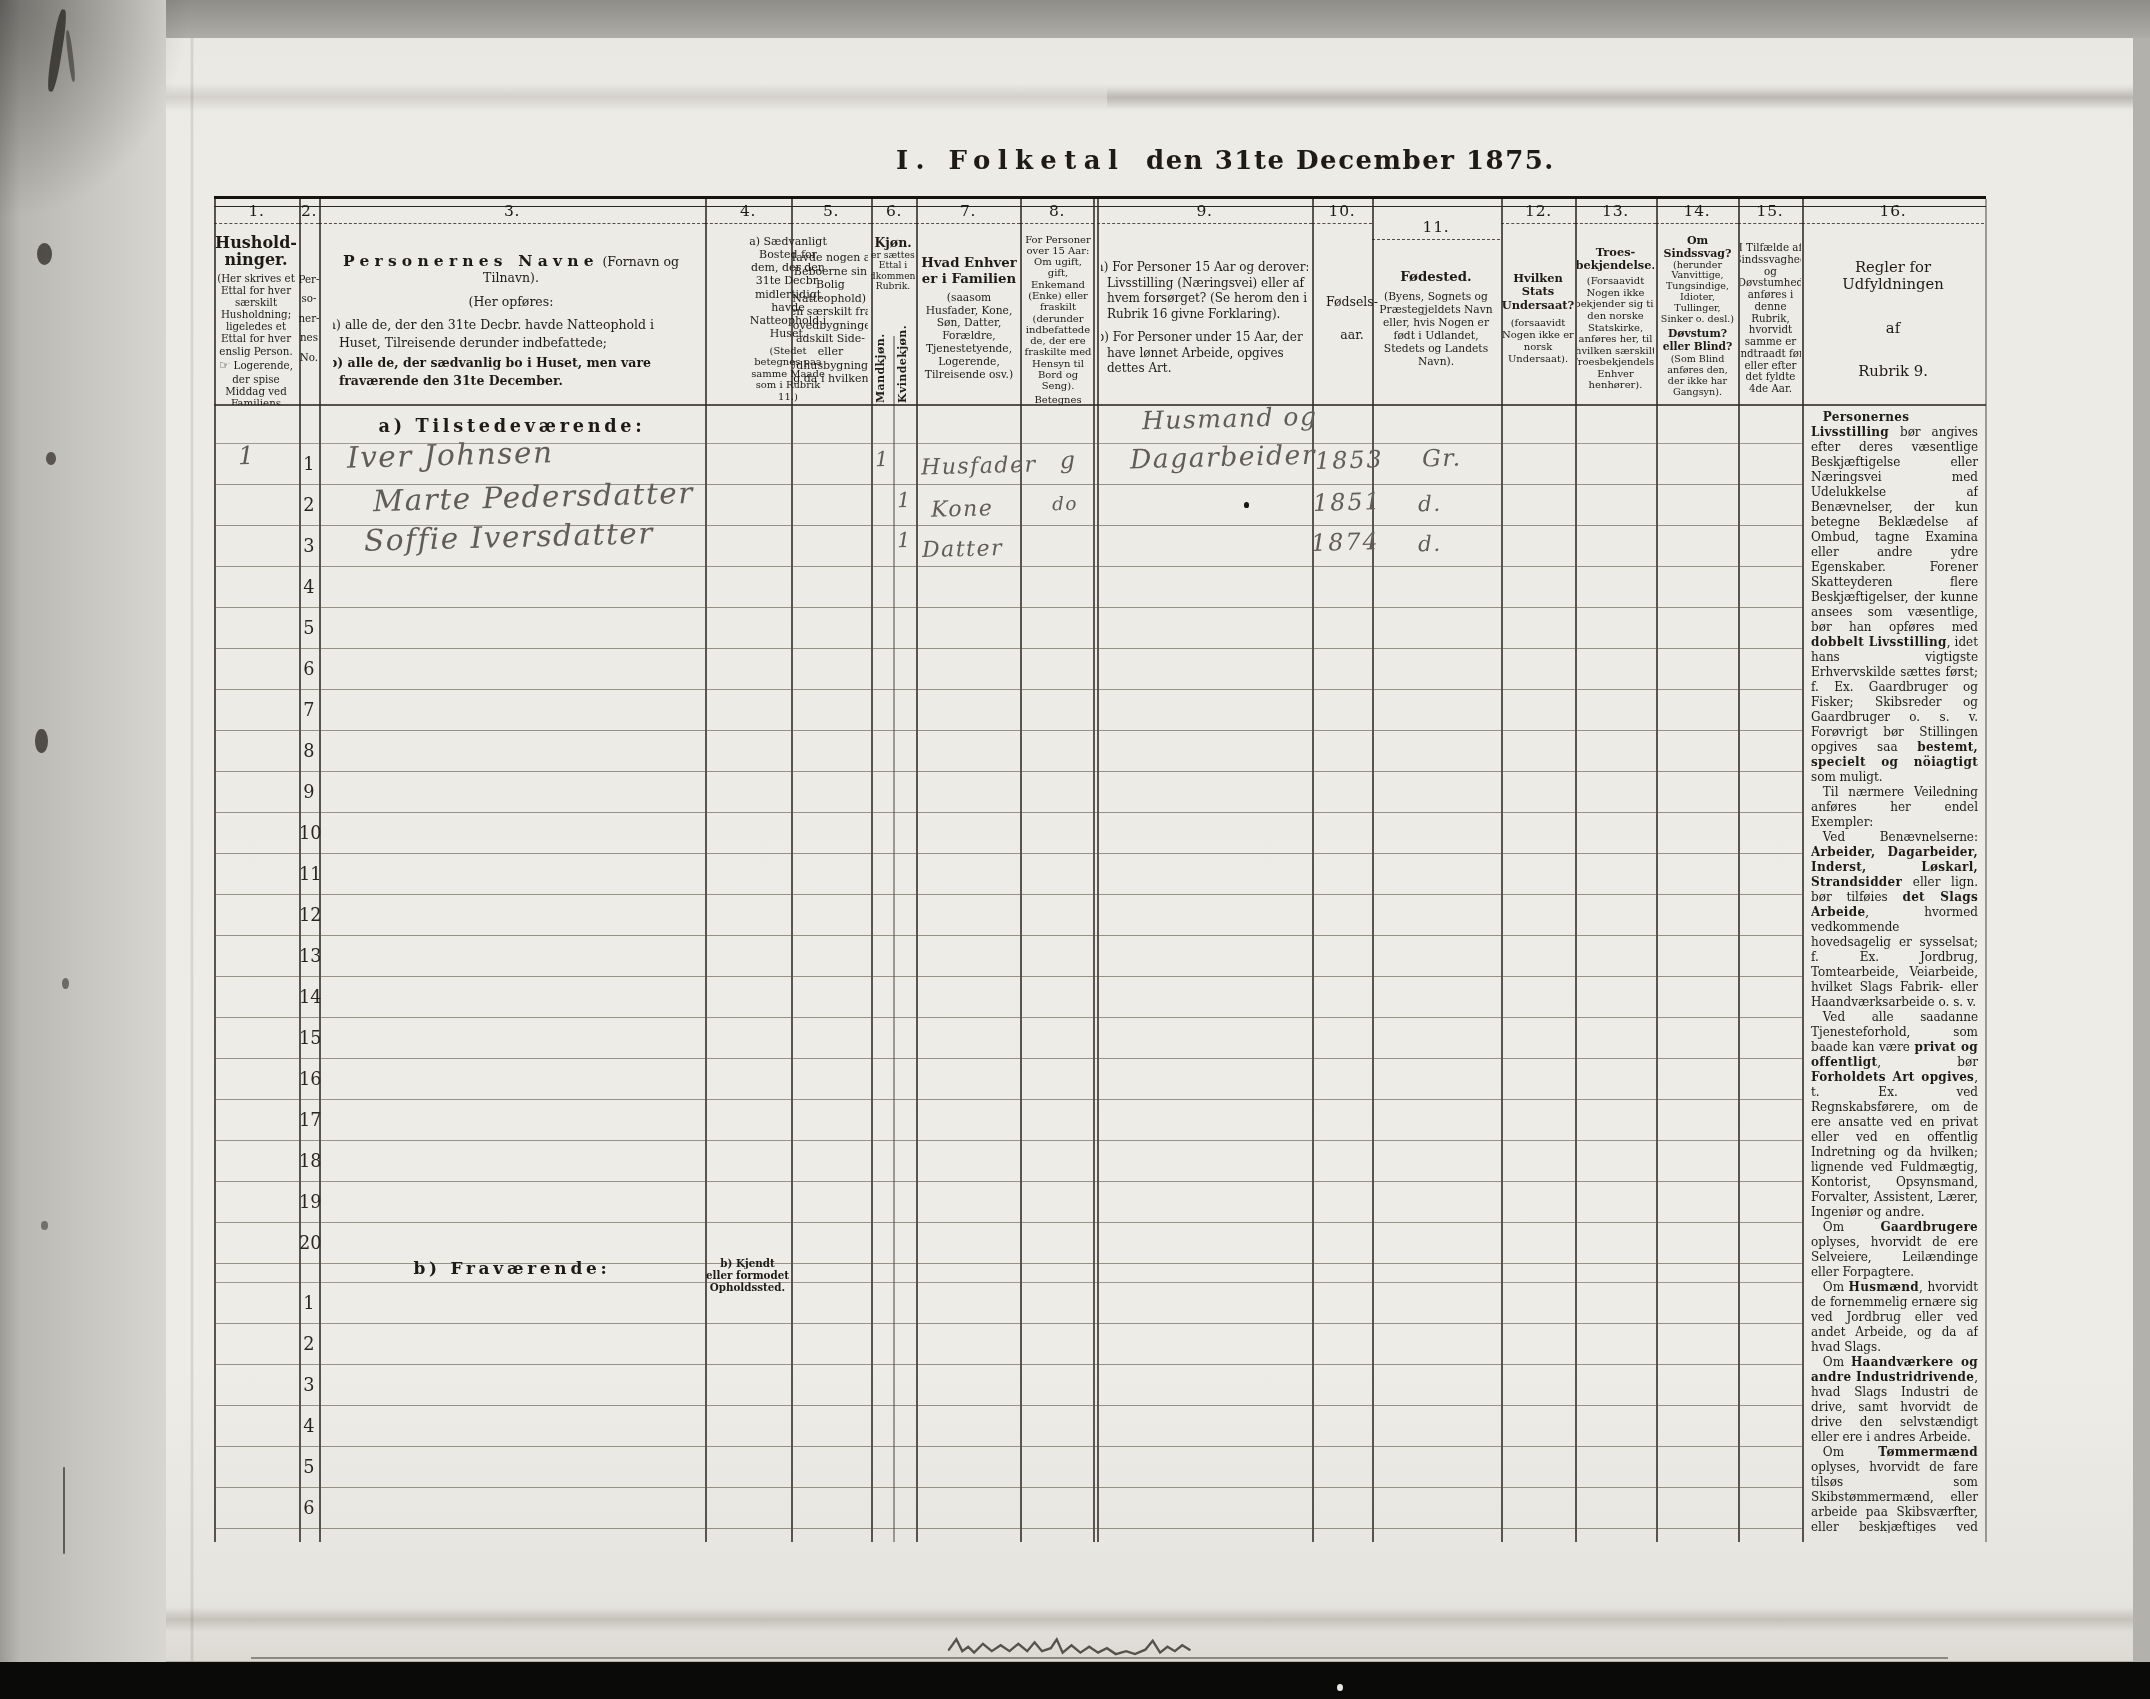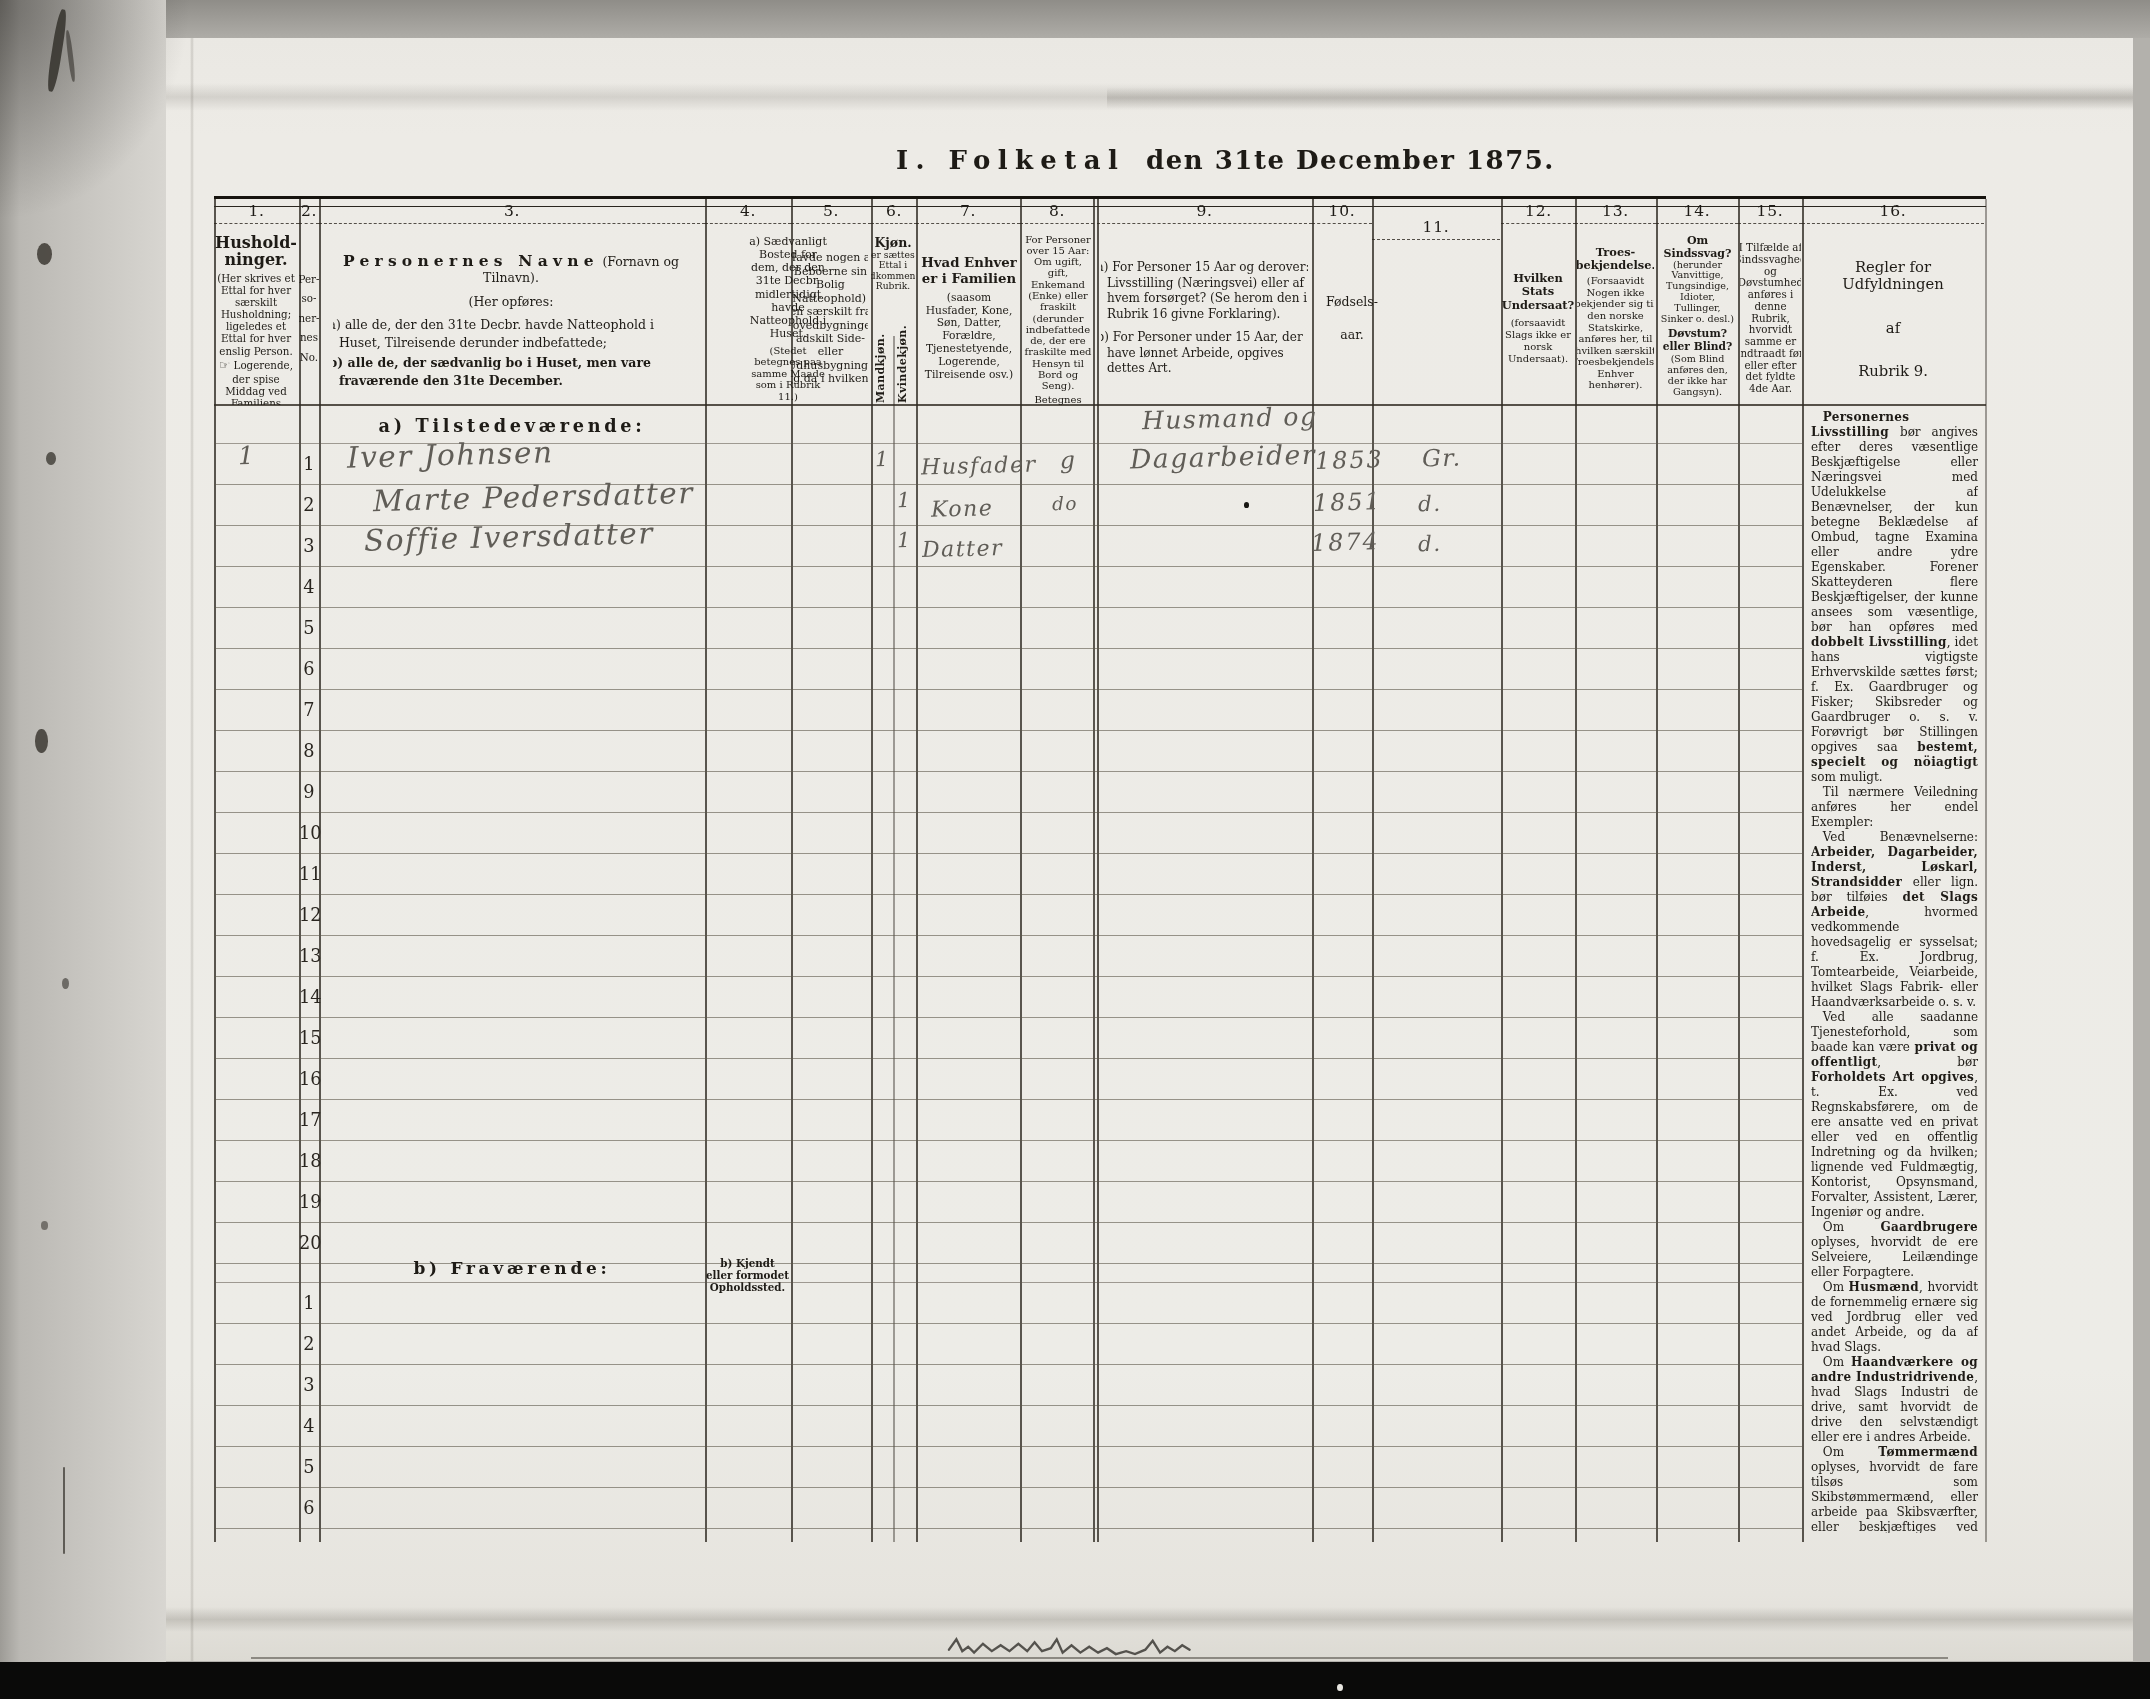--- a/index.html
+++ b/index.html
@@ -210,24 +210,28 @@
   <div class="hc" style="left:1101px;width:207px;justify-content:center;">
     <p class="hang" style="font-size:12px;line-height:1.3;width:100%;">a) For Personer 15 Aar og derover: Livsstilling (Næringsvei) eller af hvem forsørget? (Se herom den i Rubrik 16 givne Forklaring).</p>
     <p class="hang" style="font-size:12px;line-height:1.3;width:100%;margin-top:7.4px;">b) For Personer under 15 Aar, der have lønnet Arbeide, opgives dettes Art.</p>
   </div>
 
   <div class="hc" style="left:1312px;width:80px;justify-content:center;font-size:12.5px;line-height:2.6;">
     <span>Fødsels-</span>
     <span>aar.</span>
   </div>
 
+  <div class="hc" style="left:1375px;width:122px;justify-content:center;">
+    <div class="hc-title" style="font-size:13.3px;">Fødested.</div>
+    <p style="font-size:10.7px;line-height:1.22;margin-top:5.9px;">(Byens, Sognets og Præstegjeldets Navn eller, hvis Nogen er født i Udlandet, Stedets og Landets Navn).</p>
+  </div>
 
   <div class="hc" style="left:1502px;width:72px;justify-content:center;">
     <div class="hc-title" style="font-size:11.4px;line-height:1.2;">Hvilken Stats Undersaat?</div>
-    <p style="font-size:10px;line-height:1.2;margin-top:4.4px;">(forsaavidt Slags ikke er norsk Undersaat).</p>
+    <p style="font-size:10px;line-height:1.2;margin-top:4.4px;">(forsaavidt Nogen ikke er norsk Undersaat).</p>
   </div>
 
   <div class="hc" style="left:1577px;width:77px;justify-content:center;">
     <div class="hc-title" style="font-size:11.4px;line-height:1.15;">Troes-bekjendelse.</div>
     <p style="font-size:10px;line-height:1.16;margin-top:3px;">(Forsaavidt Nogen ikke bekjender sig til den norske Statskirke, anføres her, til hvilken særskilt Troesbekjendelse Enhver henhører).</p>
   </div>
 
   <div class="hc" style="left:1659px;width:77px;">
     <div class="hc-title" style="font-size:11px;margin-top:1.5px;">Om Sindssvag?</div>
     <p style="font-size:9.6px;line-height:1.13;">(herunder Vanvittige, Tungsindige, Idioter, Tullinger, Sinker o. desl.)</p>

